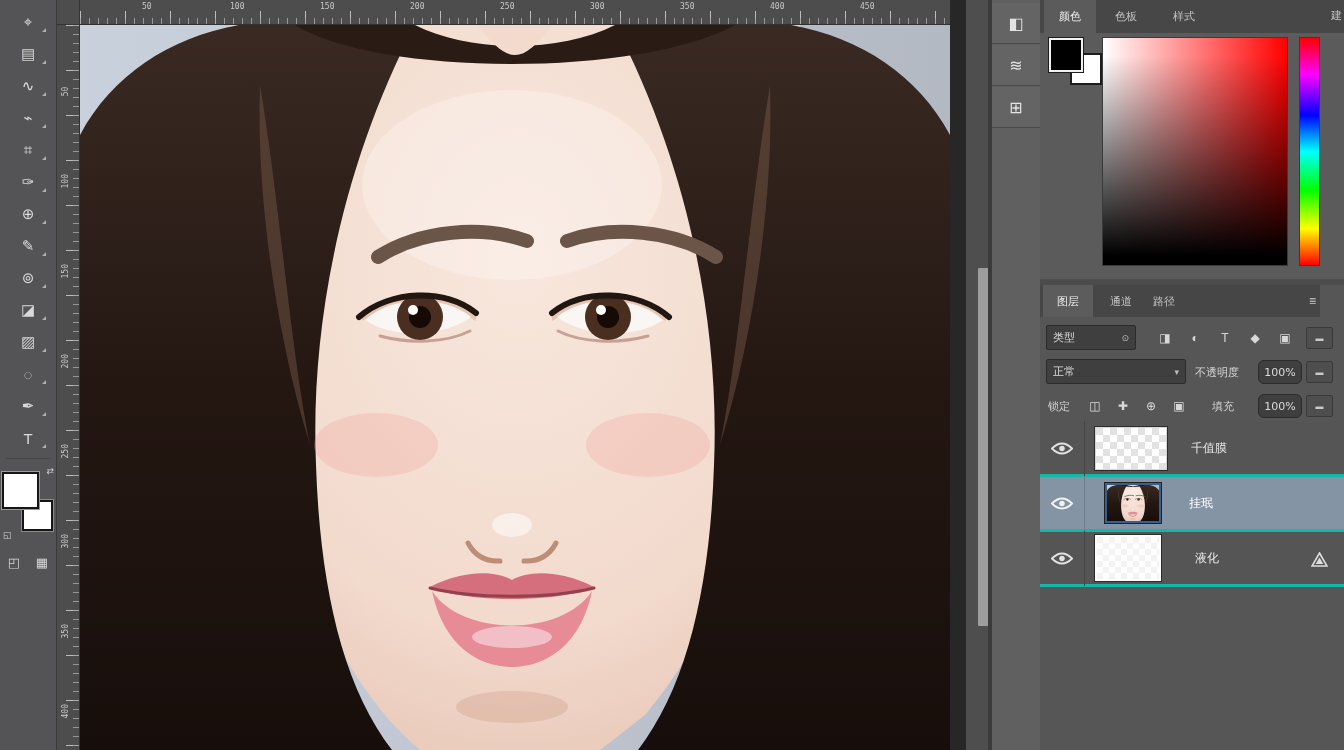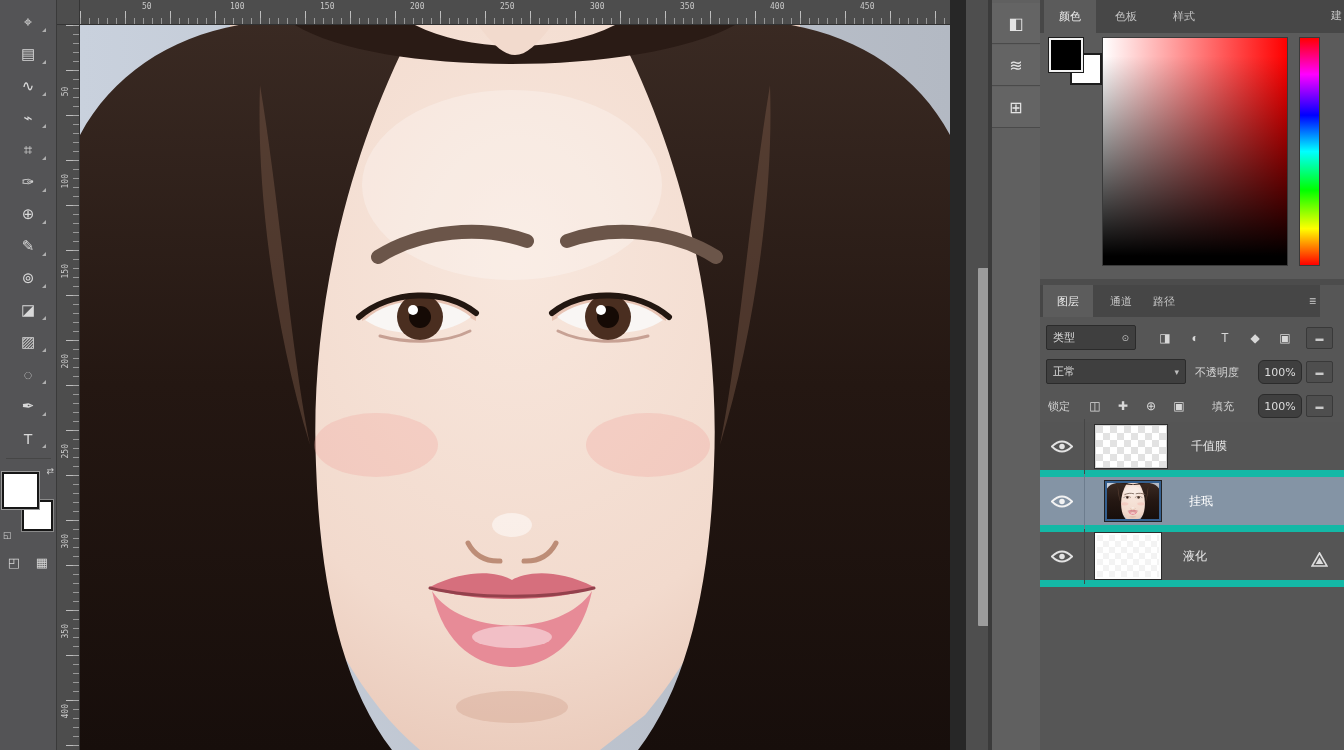--- a/index.html
+++ b/index.html
@@ -108,21 +108,21 @@
     color:#d8d8d8; font-size:12px; cursor:pointer; }
   .val-box { position:absolute; width:44px; height:24px; background:#3f3f3f;
     border:1px solid #2b2b2b; border-radius:6px; color:#dcdcdc; font-size:11px;
     display:flex; align-items:center; justify-content:center; cursor:text; }
   .end-btn { position:absolute; width:27px; height:22px; background:#4e4e4e;
     border:1px solid #393939; border-radius:2px; color:#c9c9c9; font-size:8px; cursor:pointer; }
   .ctl-label { position:absolute; color:#d4d4d4; font-size:11px; }
 
   #layers-list { position:absolute; left:0; top:137px; width:304px; }
   .layer-row { position:relative; width:304px; height:55px; background:#555555;
-    border-bottom:7px solid #14b8a6; display:flex; align-items:center; cursor:pointer; }
+    border-bottom:3px solid #14b8a6; display:flex; align-items:center; cursor:pointer; }
   .layer-row.selected { background:#8494a5; }
   .layer-row .eye-cell { width:45px; height:55px; display:flex; align-items:center;
     justify-content:center; border-right:1px solid #464646; flex:0 0 auto;
     background:none; border-top:none; border-bottom:none; border-left:none; cursor:pointer; }
   .layer-row.selected .eye-cell { border-right:1px solid #6d7d8e; }
   .thumb { flex:0 0 auto; margin-left:10px; }
   .thumb-checker { width:72px; height:43px;
     background:repeating-conic-gradient(#ffffff 0% 25%, #e2e2e2 0% 50%) 0 0 / 14px 14px;
     border:1px solid #d6d6d6; outline:1px solid #2d2d2d; }
   .thumb-portrait { width:56px; height:40px; border:2px solid #35608f; outline:1px solid #222;
@@ -389,21 +389,21 @@
         </div>
 
         <div class="layer-row">
           <button class="eye-cell">
             <svg width="22" height="13" viewBox="0 0 24 14">
               <path d="M1,7 Q12,-4 23,7 Q12,18 1,7 Z" fill="none" stroke="#e2e2e2" stroke-width="2"></path>
               <circle cx="12" cy="7" r="3" fill="#e2e2e2"></circle>
             </svg>
           </button>
           <div class="thumb thumb-white"></div>
-          <span class="layer-name" style="margin-left:22px">液化</span>
+          <span class="layer-name" style="margin-left:34px">液化</span>
           <span class="sf-icon">
             <svg width="17" height="15" viewBox="0 0 17 15">
               <path d="M8.5,1 L16,14 H1 Z" fill="none" stroke="#dedede" stroke-width="1.6"></path>
               <path d="M8.5,5.5 L12.3,12 H4.7 Z" fill="#dedede"></path>
             </svg>
           </span>
         </div>
 
       </div>
     </div>

